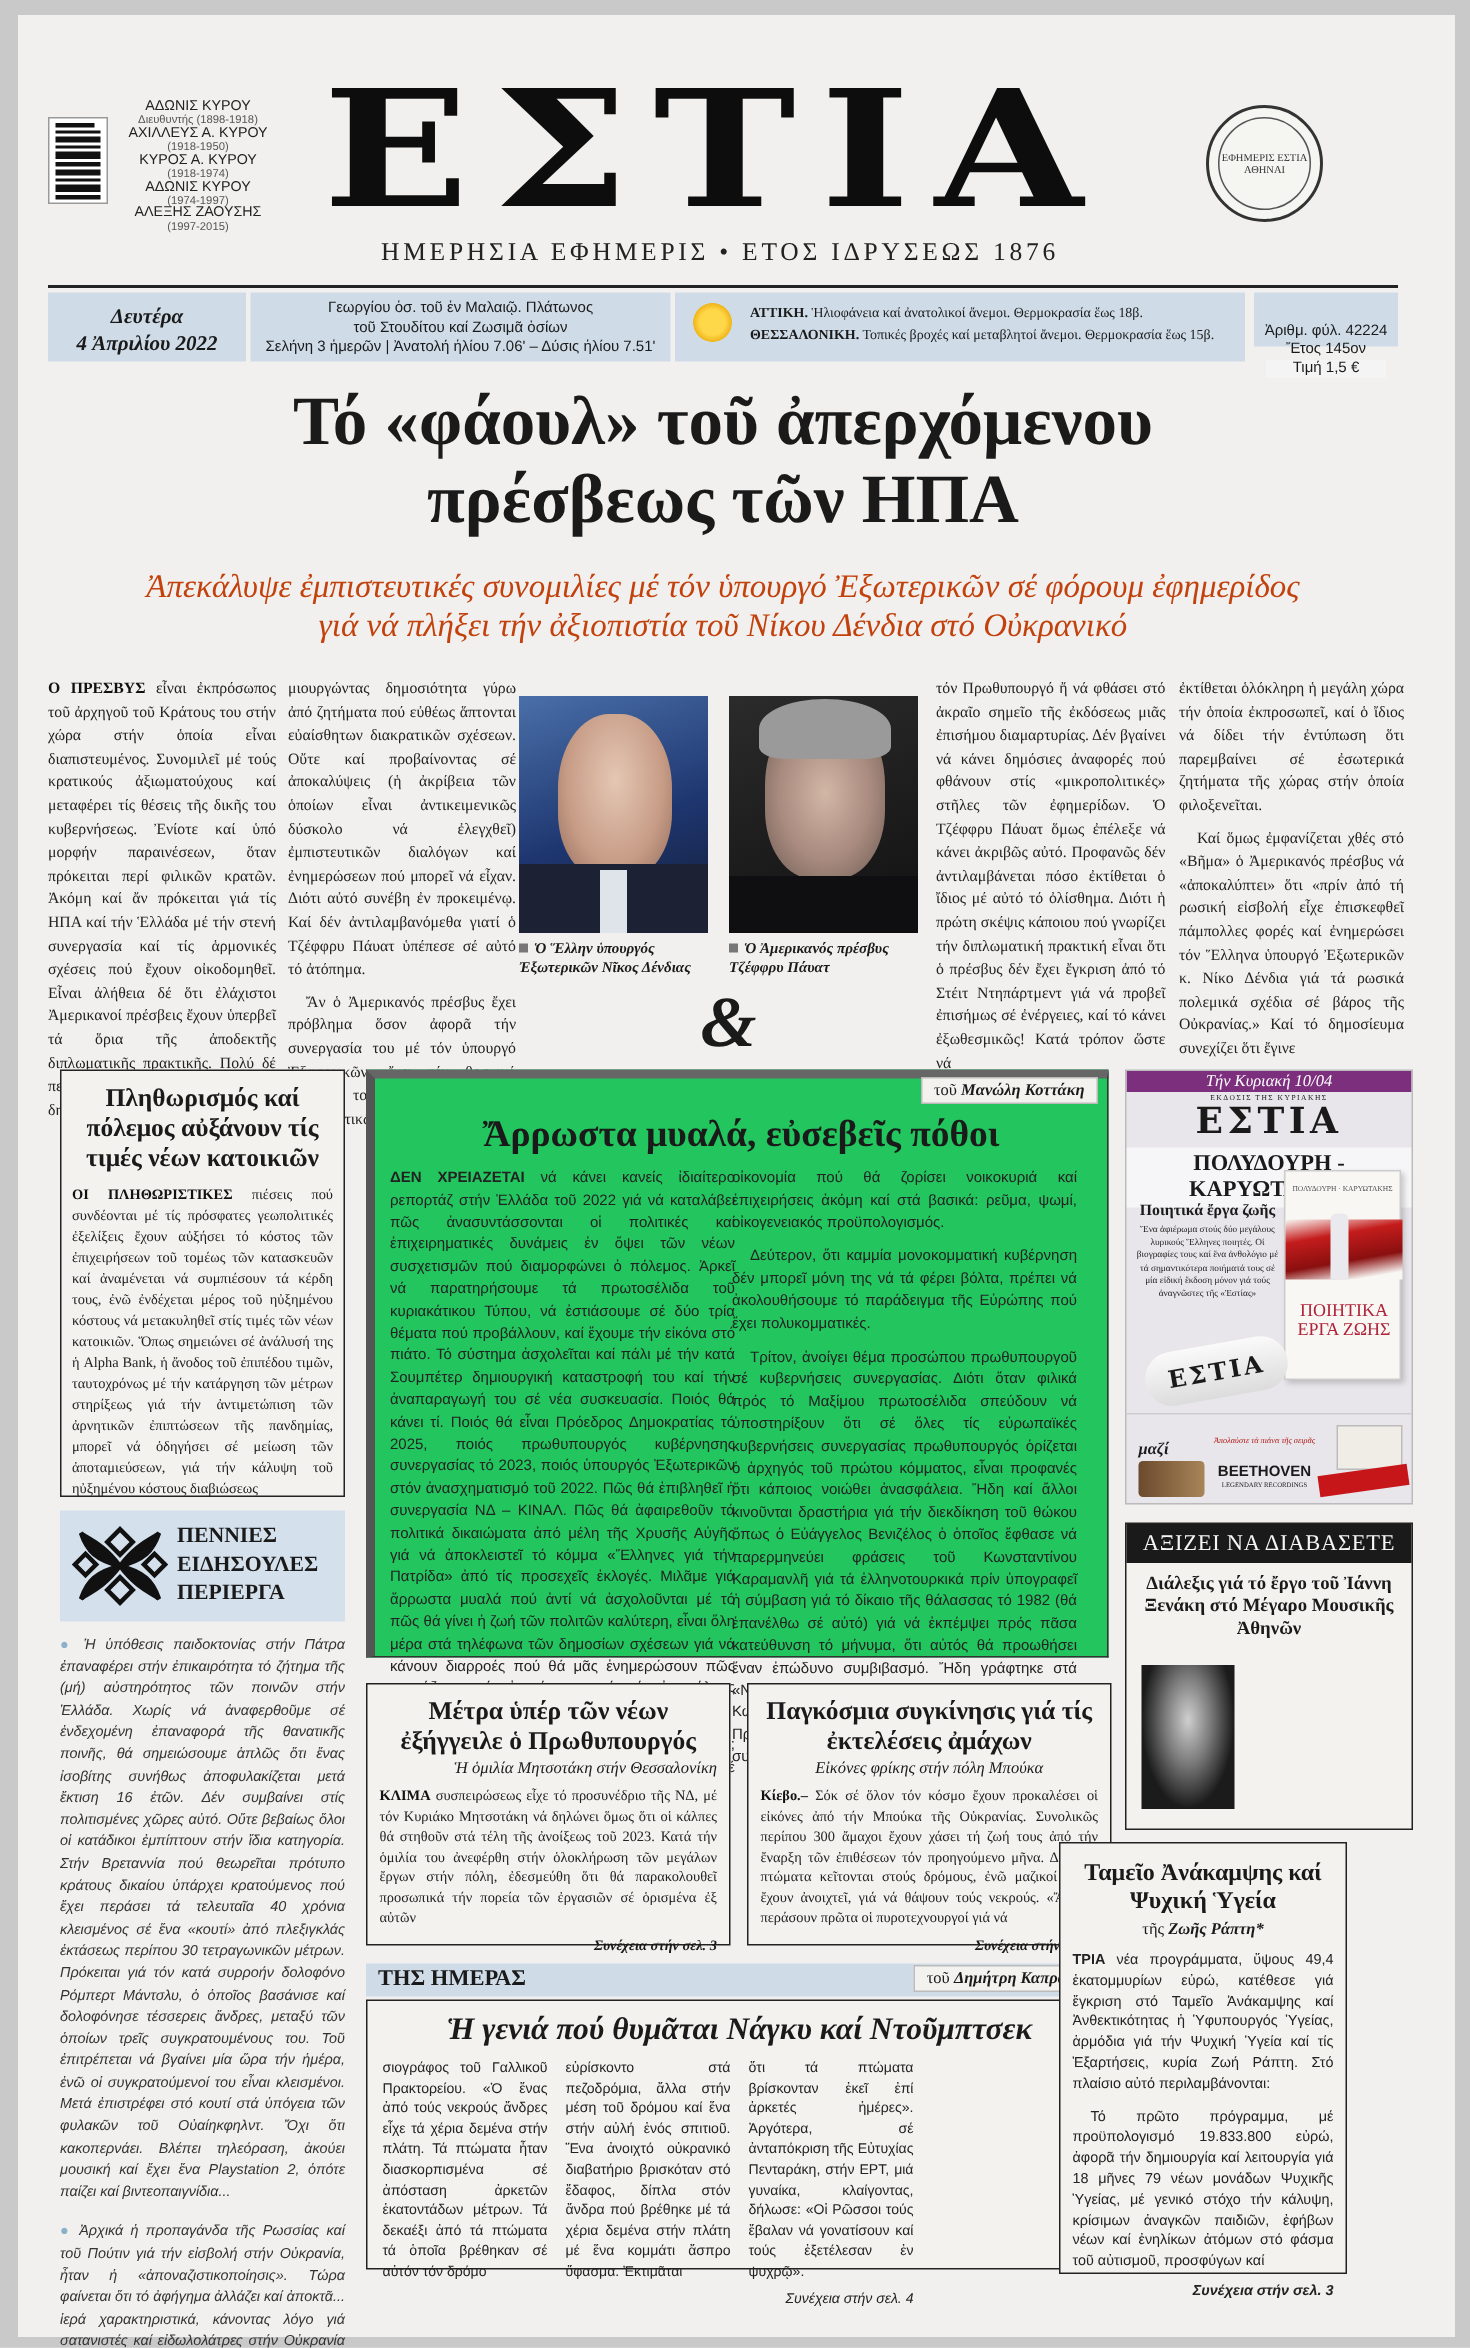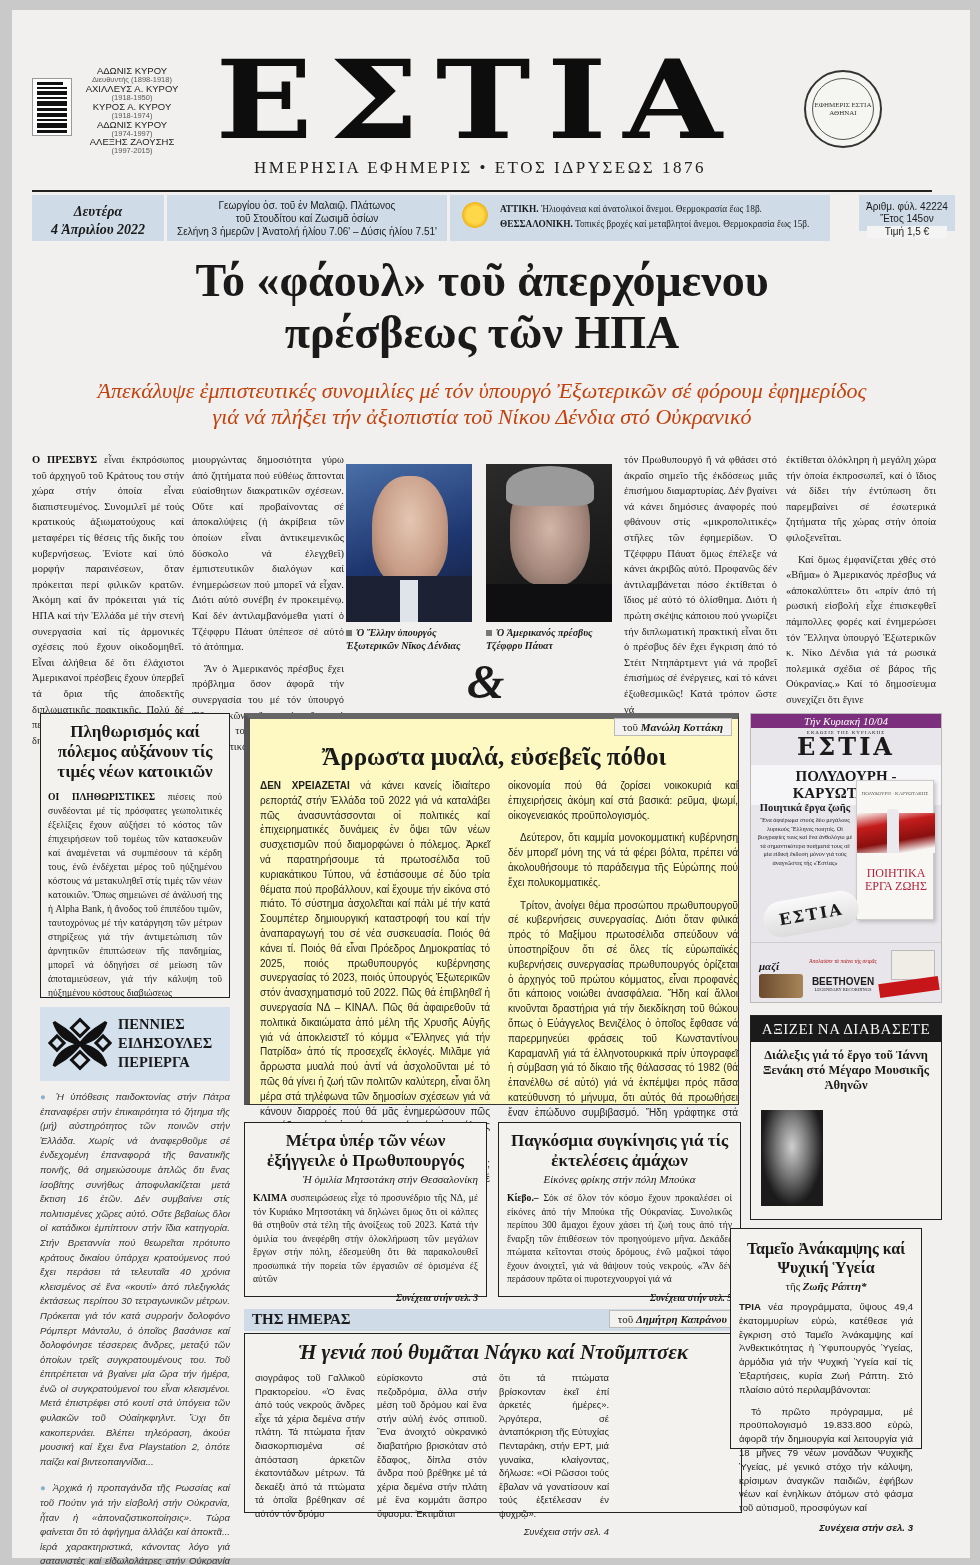--- a/index.html
+++ b/index.html
@@ -18,42 +18,42 @@
   .tagline { left: 228px; top: 148px; width: 480px; text-align: center; font-size: 17px; letter-spacing: 2.5px; color: #222; }
   .seal { left: 792px; top: 60px; width: 78px; height: 78px; border-radius: 50%; border: 2px solid #333; background: #f5f5f2; display:flex; align-items:center; justify-content:center; }
   .seal .inner { width: 62px; height: 62px; border-radius: 50%; border: 1px solid #555; display:flex; align-items:center; justify-content:center; font-size: 7px; text-align:center; color:#333; }
   .rule { left: 20px; top: 180px; width: 900px; height: 2px; background: #222; }
 
   
   .info-date { left: 20px; top: 185px; width: 132px; height: 46px; background: #cfdce8; text-align: center; font-style: italic; font-weight: bold; font-size: 14px; line-height: 18px; padding-top: 8px; }
   .info-saints { left: 155px; top: 185px; width: 280px; height: 46px; background: #cfdce8; text-align: center; font-family: "Liberation Sans", sans-serif; font-size: 10px; line-height: 13px; padding-top: 4px; }
   .info-weather { left: 438px; top: 185px; width: 380px; height: 46px; background: #cfdce8; font-size: 9.3px; line-height: 15px; padding: 7px 0 0 50px; }
   .sun { left: 450px; top: 192px; width: 26px; height: 26px; border-radius: 50%; background: radial-gradient(circle, #ffd84a 45%, #f0b419 70%, rgba(240,180,25,0) 72%); }
-  .info-issue { left: 847px; top: 185px; width: 96px; height: 36px; background: #cfdce8; text-align: center; font-family: "Liberation Sans", sans-serif; font-size: 10px; line-height: 12px; padding-top: 6px; }
+  .info-issue { left: 824px; top: 185px; width: 96px; height: 36px; background: #cfdce8; text-align: center; font-family: "Liberation Sans", sans-serif; font-size: 10px; line-height: 12px; padding-top: 20px; }
 
   
   .headline { left: 20px; top: 245px; width: 900px; text-align: center; font-size: 46px; font-weight: bold; line-height: 52px; }
   .subhead { left: 20px; top: 368px; width: 900px; text-align: center; font-size: 22px; font-style: italic; line-height: 26px; color: #c2410c; }
 
   .col { font-size: 10.5px; line-height: 15.6px; text-align: justify; color: #222; }
   .col b { font-weight: bold; color: #111; }
   .col p + p { text-indent: 12px; margin-top: 6px; }
   .cont { font-style: italic; font-weight: bold; font-size: 10.5px; text-align: right; }
 
   .photo { background: #2a3b63; overflow: hidden; }
   .photo .face { position: absolute; border-radius: 45% 45% 40% 40%; }
   .caption { font-style: italic; font-weight: bold; font-size: 10px; line-height: 13px; }
   .caption .sq { display:inline-block; width:6px; height:6px; background:#777; margin-right:4px; }
 
   .amp { left: 455px; top: 648px; font-size: 48px; font-style: italic; font-weight: bold; line-height: 48px; }
 
   .box { border: 1.5px solid #222; background: #f3f2ef; }
   .box-title { text-align: center; font-weight: bold; font-size: 19px; line-height: 22px; }
 
-  .kottakis { left: 232px; top: 703px; width: 495px; height: 392px; border-left: 6px solid #555; border-top: 6px solid #666; border-right: 1.5px solid #333; border-bottom: 1.5px solid #333; background: #fef9c3; }
+  .kottakis { left: 232px; top: 703px; width: 495px; height: 392px; border-left: 6px solid #555; border-top: 6px solid #666; border-right: 1.5px solid #333; border-bottom: 1.5px solid #333; background: #22c55e; }
   .byline-tab { font-size: 11px; background: #f3f2ef; border: 1px solid #bbb; padding: 2px 8px; }
   .sans-col { font-family: "Liberation Sans", sans-serif; font-size: 10px; line-height: 14.8px; text-align: justify; color: #222; }
   .sans-col p + p { text-indent: 12px; margin-top: 8px; }
 
   .ad { left: 738px; top: 703px; width: 192px; height: 290px; background: #e8e6ea; border: 1px solid #bbb; overflow: hidden; }
   .ad-top { background: #7c2f7d; color: #fff; text-align: center; font-size: 11px; font-style: italic; height: 14px; line-height: 14px; }
   .book { position: absolute; left: 105px; top: 66px; width: 78px; height: 140px; background: #f8f7f4; border: 1px solid #ccc; box-shadow: 2px 2px 4px rgba(0,0,0,0.2); }
 
   .worth { left: 738px; top: 1005px; width: 192px; height: 205px; border: 1.5px solid #222; background: #f3f2ef; }
   .worth-hdr { background: #1a1a1a; color: #f5f5f5; text-align: center; font-size: 15px; letter-spacing: 0.5px; height: 26px; line-height: 26px; }
@@ -177,21 +177,21 @@
   <div class="abs kottakis">
     <div style="position:absolute;right:6px;top:-1px;" class="byline-tab">
       <span>τοῦ</span>
       <b><i>Μανώλη Κοττάκη</i></b>
     </div>
     <div style="position:absolute;left:0;top:24px;width:100%;text-align:center;font-size:25px;font-weight:bold;">Ἄρρωστα μυαλά, εὐσεβεῖς πόθοι</div>
     <div class="sans-col" style="position:absolute;left:10px;top:60px;width:230px;">
       <p><b>ΔΕΝ ΧΡΕΙΑΖΕΤΑΙ</b> <span>νά κάνει κανείς ἰδιαίτερο ρεπορτάζ στήν Ἑλλάδα τοῦ 2022 γιά νά καταλάβει πῶς ἀνασυντάσσονται οἱ πολιτικές καί ἐπιχειρηματικές δυνάμεις ἐν ὄψει τῶν νέων συσχετισμῶν πού διαμορφώνει ὁ πόλεμος. Ἀρκεῖ νά παρατηρήσουμε τά πρωτοσέλιδα τοῦ κυριακάτικου Τύπου, νά ἐστιάσουμε σέ δύο τρία θέματα πού προβάλλουν, καί ἔχουμε τήν εἰκόνα στό πιάτο. Τό σύστημα ἀσχολεῖται καί πάλι μέ τήν κατά Σουμπέτερ δημιουργική καταστροφή του καί τήν ἀναπαραγωγή του σέ νέα συσκευασία. Ποιός θά κάνει τί. Ποιός θά εἶναι Πρόεδρος Δημοκρατίας τό 2025, ποιός πρωθυπουργός κυβέρνησης συνεργασίας τό 2023, ποιός ὑπουργός Ἐξωτερικῶν στόν ἀνασχηματισμό τοῦ 2022. Πῶς θά ἐπιβληθεῖ ἡ συνεργασία ΝΔ – ΚΙΝΑΛ. Πῶς θά ἀφαιρεθοῦν τά πολιτικά δικαιώματα ἀπό μέλη τῆς Χρυσῆς Αὐγῆς γιά νά ἀποκλειστεῖ τό κόμμα «Ἕλληνες γιά τήν Πατρίδα» ἀπό τίς προσεχεῖς ἐκλογές. Μιλᾶμε γιά ἄρρωστα μυαλά πού ἀντί νά ἀσχολοῦνται μέ τό πῶς θά γίνει ἡ ζωή τῶν πολιτῶν καλύτερη, εἶναι ὅλη μέρα στά τηλέφωνα τῶν δημοσίων σχέσεων γιά νά κάνουν διαρροές πού θά μᾶς ἐνημερώσουν πῶς φαντάζονται τόν ἑαυτό τους καί τούς ἀντιπάλους πού μισοῦν μέσα στήν κρίση!</span></p>
       <p>Τί διαβάσαμε λοιπόν τό Σαββατοκύριακο; Πρῶτον, ὅτι ὁ πόλεμος στόν ὁποῖο μετέχουμε μέ τόσο φανατισμό δημιουργεῖ ὕφεση καί πολεμική</p>
     </div>
-    <div class="sans-col" style="position:absolute;left:258px;top:60px;width:230px;">
+    <div class="sans-col" style="position:absolute;left:238px;top:60px;width:230px;">
       <p>οἰκονομία πού θά ζορίσει νοικοκυριά καί ἐπιχειρήσεις ἀκόμη καί στά βασικά: ρεῦμα, ψωμί, οἰκογενειακός προϋπολογισμός.</p>
       <p>Δεύτερον, ὅτι καμμία μονοκομματική κυβέρνηση δέν μπορεῖ μόνη της νά τά φέρει βόλτα, πρέπει νά ἀκολουθήσουμε τό παράδειγμα τῆς Εὐρώπης πού ἔχει πολυκομματικές.</p>
       <p>Τρίτον, ἀνοίγει θέμα προσώπου πρωθυπουργοῦ σέ κυβερνήσεις συνεργασίας. Διότι ὅταν φιλικά πρός τό Μαξίμου πρωτοσέλιδα σπεύδουν νά ὑποστηρίξουν ὅτι σέ ὅλες τίς εὐρωπαϊκές κυβερνήσεις συνεργασίας πρωθυπουργός ὁρίζεται ὁ ἀρχηγός τοῦ πρώτου κόμματος, εἶναι προφανές ὅτι κάποιος νοιώθει ἀνασφάλεια. Ἤδη καί ἄλλοι κινοῦνται δραστήρια γιά τήν διεκδίκηση τοῦ θώκου ὅπως ὁ Εὐάγγελος Βενιζέλος ὁ ὁποῖος ἔφθασε νά παρερμηνεύει φράσεις τοῦ Κωνσταντίνου Καραμανλῆ γιά τά ἑλληνοτουρκικά πρίν ὑπογραφεῖ ἡ σύμβαση γιά τό δίκαιο τῆς θάλασσας τό 1982 (θά ἐπανέλθω σέ αὐτό) γιά νά ἐκπέμψει πρός πᾶσα κατεύθυνση τό μήνυμα, ὅτι αὐτός θά προωθήσει ἕναν ἐπώδυνο συμβιβασμό. Ἤδη γράφτηκε στά «Νέα» καί δέν διαψεύστηκε, ὅτι στήν Κωνσταντινούπολη ὁ Ἐρντογάν ἔθεσε στόν Πρωθυπουργό θέματα ΑΟΖ, Αἰγαίου, συνεκμετάλλευσης καί μειονότητας!</p>
       <div class="cont" style="font-family:'Liberation Sans',sans-serif;margin-top:6px">Συνέχεια στήν σελ. 3</div>
     </div>
   </div>
 
   <div class="abs ad">
     <div class="ad-top">Τήν Κυριακή 10/04</div>
     <div style="text-align:center;font-size:5px;letter-spacing:1px;margin-top:2px">ΕΚΔΟΣΙΣ ΤΗΣ ΚΥΡΙΑΚΗΣ</div>
@@ -282,21 +282,21 @@
     <div class="cols4" style="padding:6px 10px 0;font-family:'Liberation Sans',sans-serif;font-size:9.4px;line-height:13.6px;color:#222;text-align:justify">
       <div>σιογράφος τοῦ Γαλλικοῦ Πρακτορείου. «Ὁ ἕνας ἀπό τούς νεκρούς ἄνδρες εἶχε τά χέρια δεμένα στήν πλάτη. Τά πτώματα ἦταν διασκορπισμένα σέ ἀπόσταση ἀρκετῶν ἑκατοντάδων μέτρων. Τά δεκαέξι ἀπό τά πτώματα τά ὁποῖα βρέθηκαν σέ αὐτόν τόν δρόμο</div>
       <div>εὑρίσκοντο στά πεζοδρόμια, ἄλλα στήν μέση τοῦ δρόμου καί ἕνα στήν αὐλή ἑνός σπιτιοῦ. Ἕνα ἀνοιχτό οὐκρανικό διαβατήριο βρισκόταν στό ἔδαφος, δίπλα στόν ἄνδρα πού βρέθηκε μέ τά χέρια δεμένα στήν πλάτη μέ ἕνα κομμάτι ἄσπρο ὕφασμα. Ἐκτιμᾶται</div>
       <div>
         <div>ὅτι τά πτώματα βρίσκονταν ἐκεῖ ἐπί ἀρκετές ἡμέρες». Ἀργότερα, σέ ἀνταπόκριση τῆς Εὐτυχίας Πενταράκη, στήν ΕΡΤ, μιά γυναίκα, κλαίγοντας, δήλωσε: «Οἱ Ρῶσσοι τούς ἔβαλαν νά γονατίσουν καί τούς ἐξετέλεσαν ἐν ψυχρῷ».</div>
         <div class="cont" style="font-family:'Liberation Sans',sans-serif;font-weight:normal;font-size:9.4px;margin-top:4px">Συνέχεια στήν σελ. 4</div>
       </div>
     </div>
   </div>
 
-  <div class="abs box" style="left:718px;top:1218px;width:192px;height:221px;padding:10px 8px;">
+  <div class="abs box" style="left:694px;top:1218px;width:192px;height:288px;padding:10px 8px;">
     <div class="box-title" style="font-size:16px;line-height:19px">Ταμεῖο Ἀνάκαμψης καί Ψυχική Ὑγεία</div>
     <div style="text-align:center;font-size:11px;margin:3px 0 8px">
       <span>τῆς</span>
       <b><i>Ζωῆς Ράπτη*</i></b>
     </div>
     <div class="sans-col" style="font-size:9.6px;line-height:13.8px">
       <p><b>ΤΡΙΑ</b> <span>νέα προγράμματα, ὕψους 49,4 ἑκατομμυρίων εὐρώ, κατέθεσε γιά ἔγκριση στό Ταμεῖο Ἀνάκαμψης καί Ἀνθεκτικότητας ἡ Ὑφυπουργός Ὑγείας, ἁρμόδια γιά τήν Ψυχική Ὑγεία καί τίς Ἐξαρτήσεις, κυρία Ζωή Ράπτη. Στό πλαίσιο αὐτό περιλαμβάνονται:</span></p>
       <p>Τό πρῶτο πρόγραμμα, μέ προϋπολογισμό 19.833.800 εὐρώ, ἀφορᾶ τήν δημιουργία καί λειτουργία γιά 18 μῆνες 79 νέων μονάδων Ψυχικῆς Ὑγείας, μέ γενικό στόχο τήν κάλυψη, κρίσιμων ἀναγκῶν παιδιῶν, ἐφήβων νέων καί ἐνηλίκων ἀτόμων στό φάσμα τοῦ αὐτισμοῦ, προσφύγων καί</p>
       <div class="cont" style="font-family:'Liberation Sans',sans-serif;font-size:9.6px;margin-top:6px">Συνέχεια στήν σελ. 3</div>
     </div>

